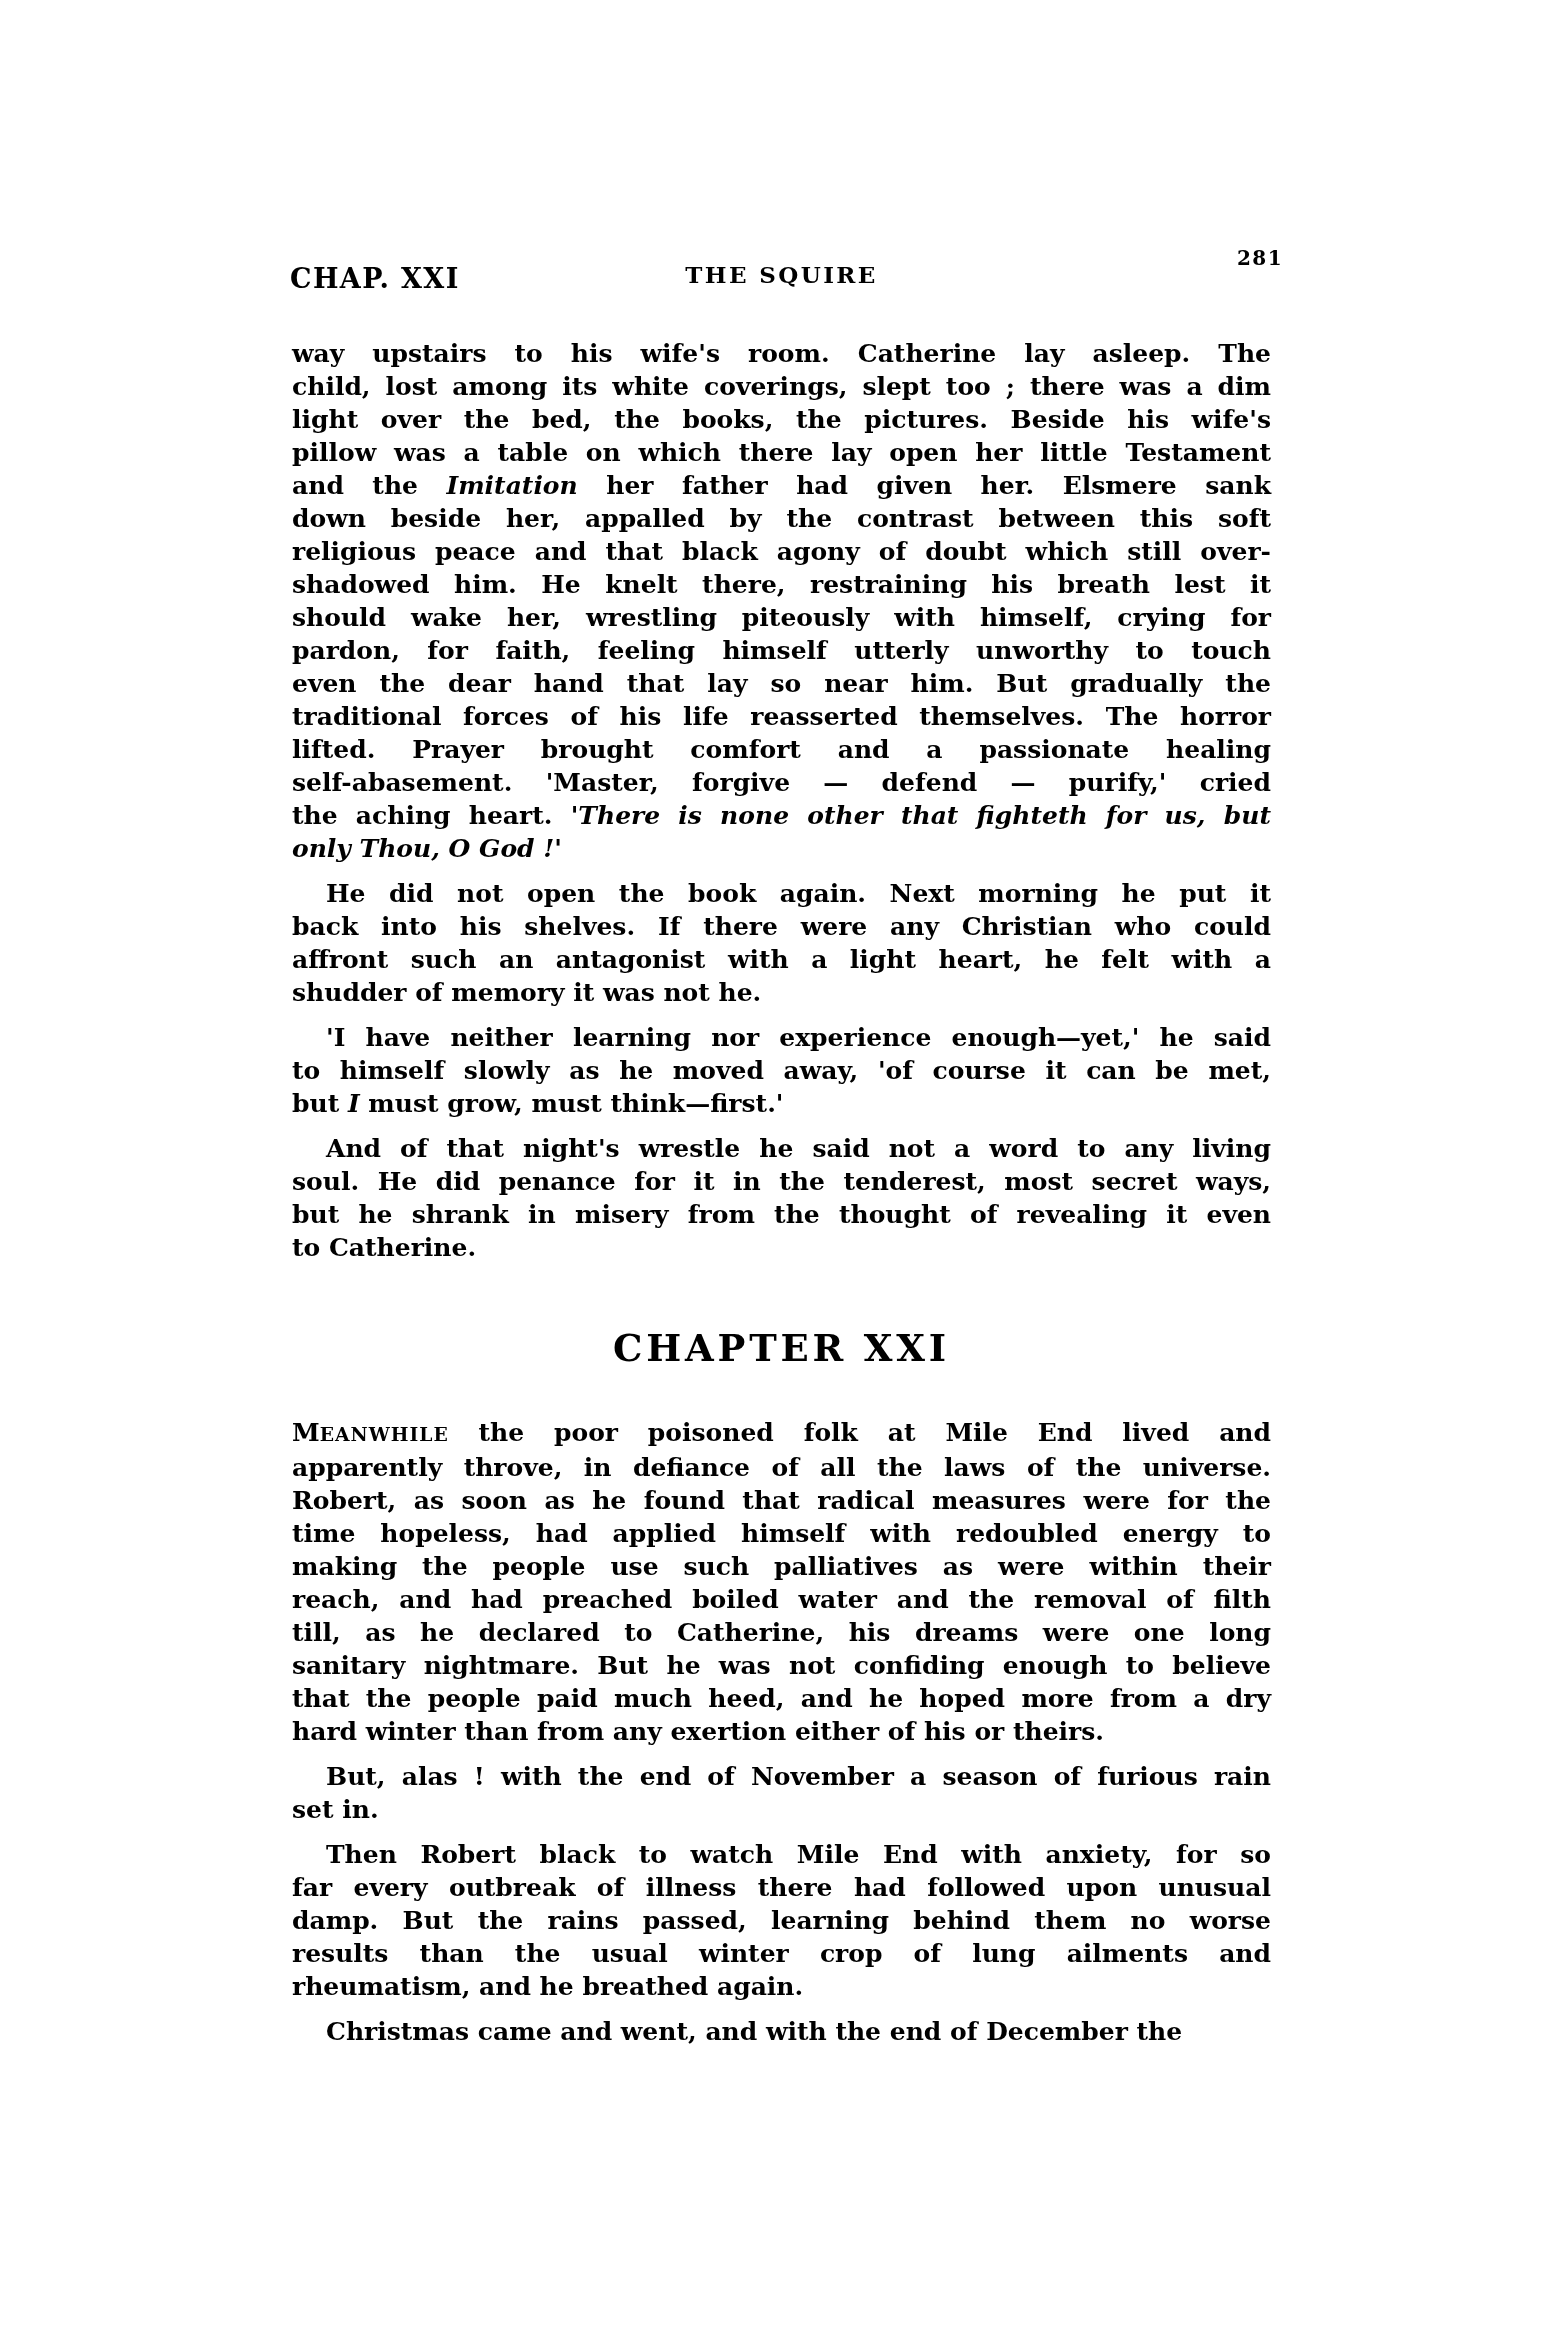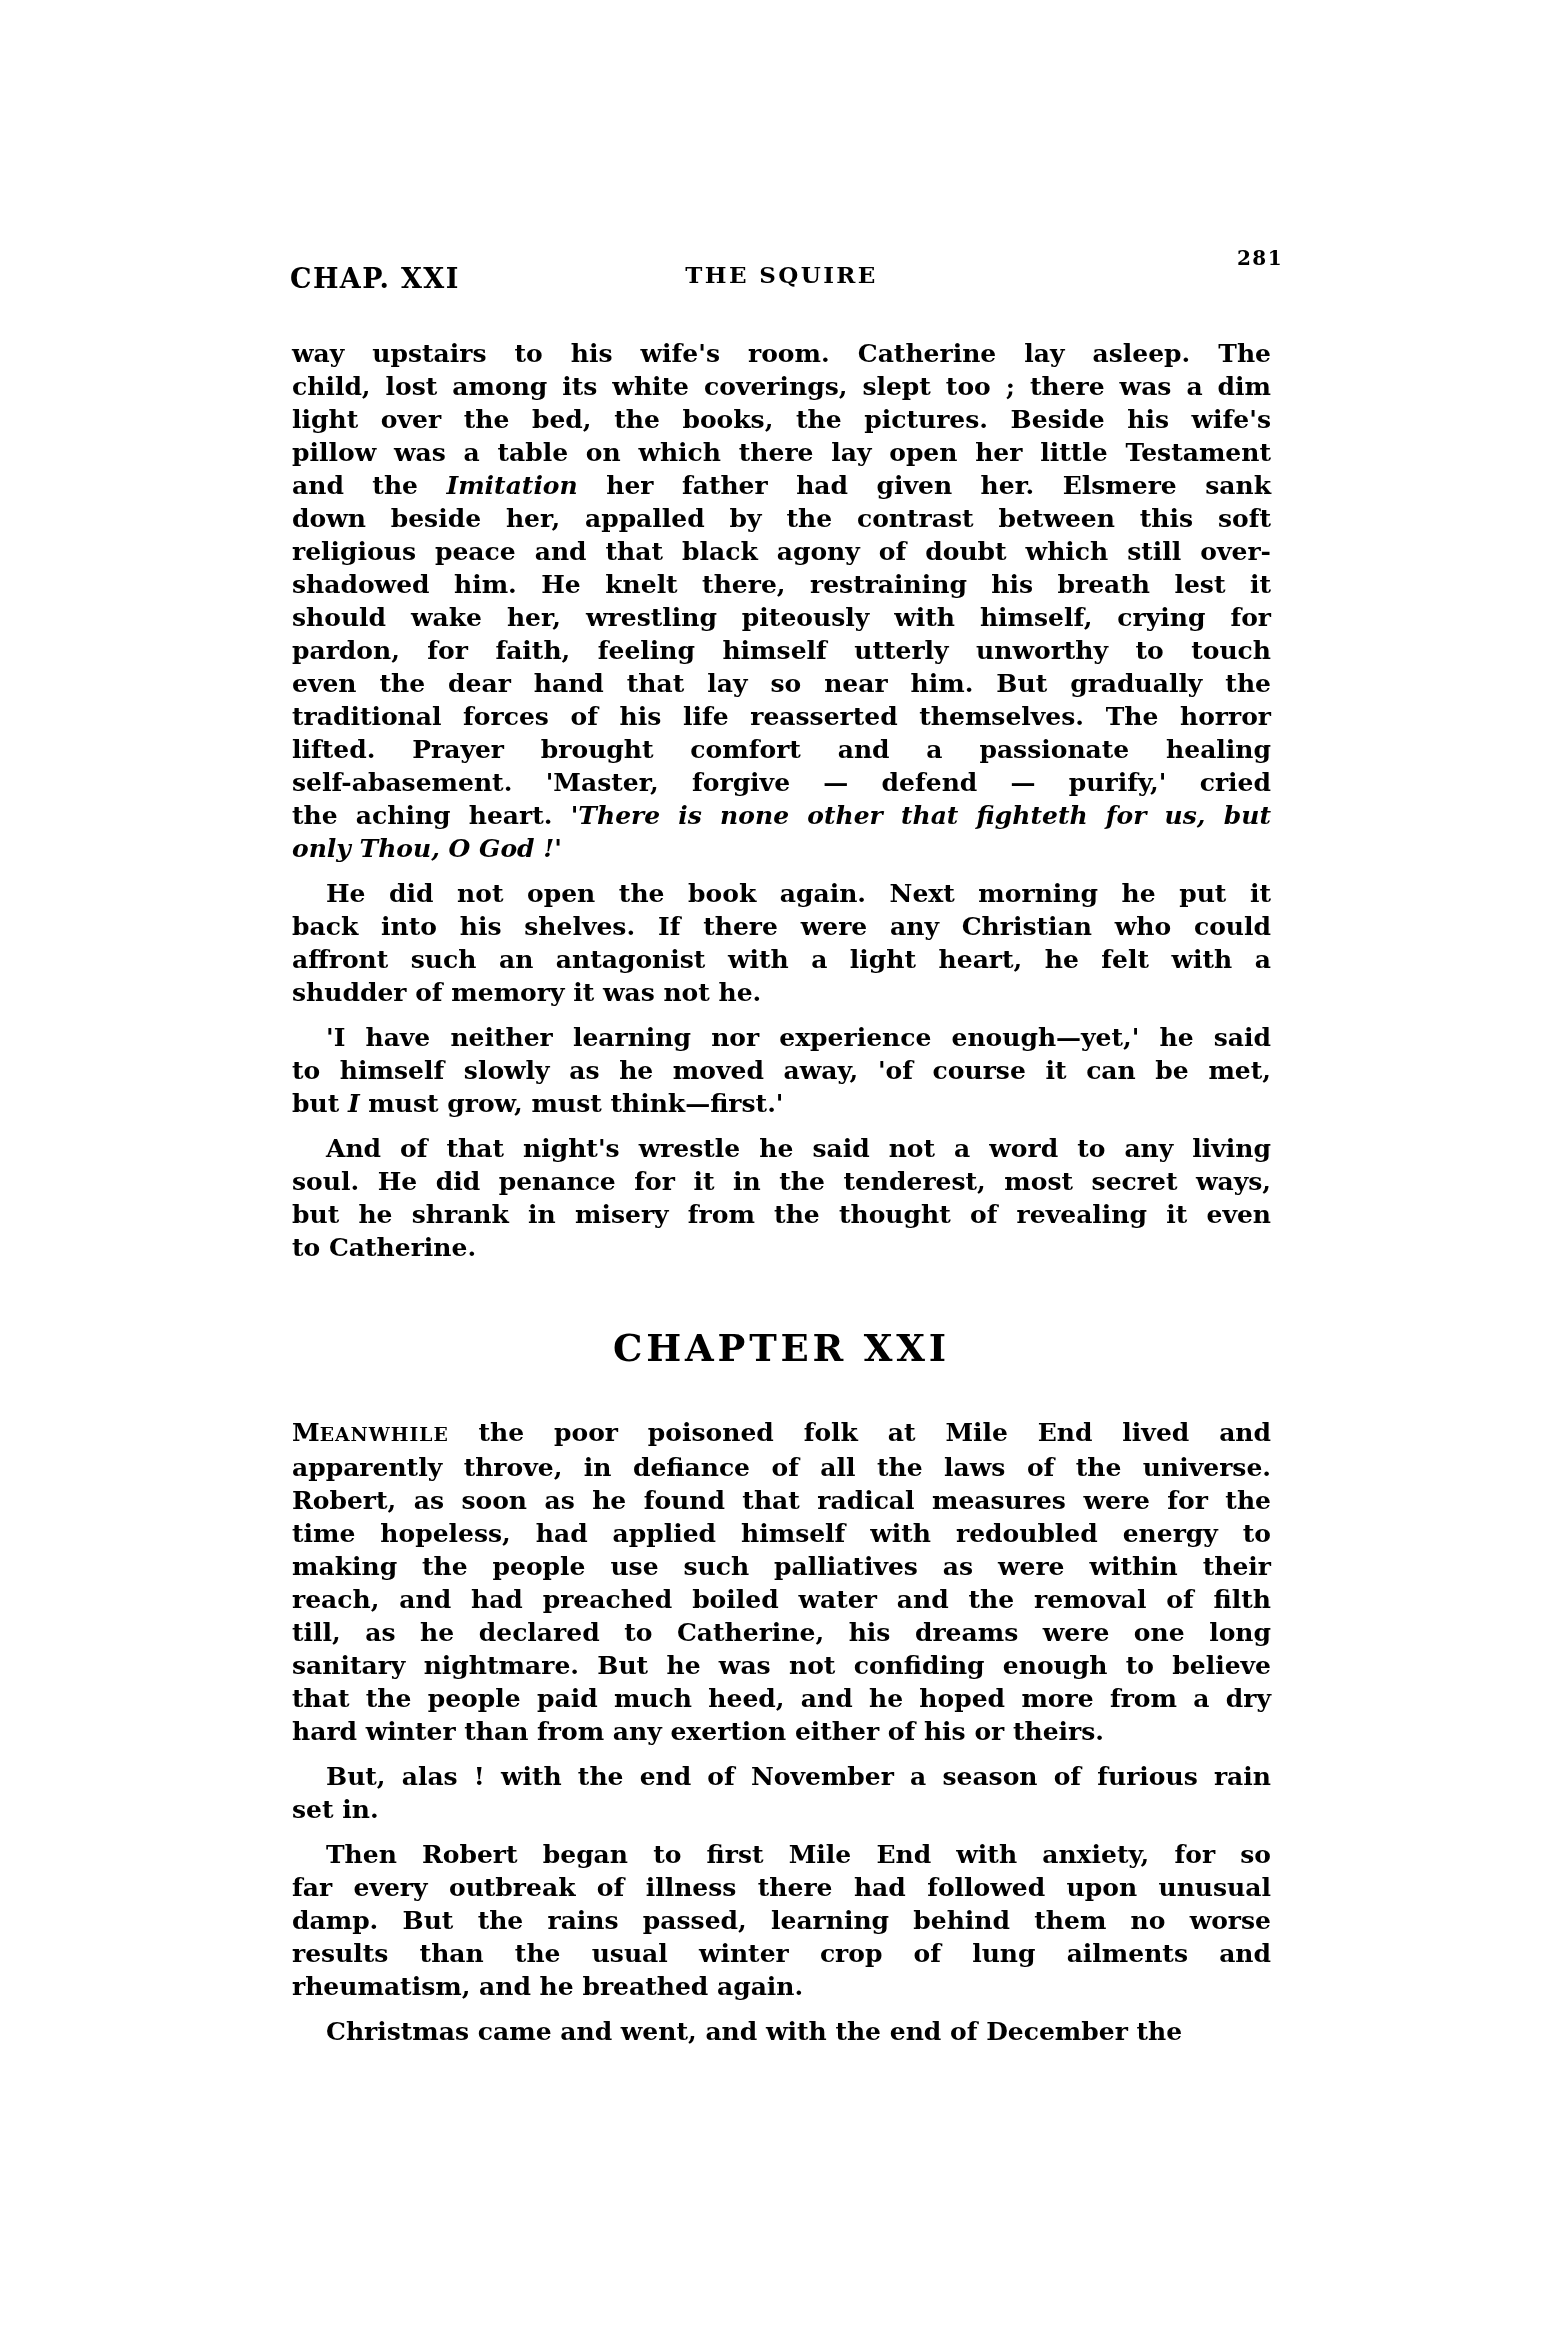--- a/index.html
+++ b/index.html
@@ -154,21 +154,21 @@
         <div class="line">till, as he declared to Catherine, his dreams were one long</div>
         <div class="line">sanitary nightmare. But he was not confiding enough to believe</div>
         <div class="line">that the people paid much heed, and he hoped more from a dry</div>
         <div class="line lastline">hard winter than from any exertion either of his or theirs.</div>
       </div>
       <div class="paragraph indent">
         <div class="line">But, alas ! with the end of November a season of furious rain</div>
         <div class="line lastline">set in.</div>
       </div>
       <div class="paragraph indent">
-        <div class="line">Then Robert began to first Mile End with anxiety, for so</div>
+        <div class="line">Then Robert black to watch Mile End with anxiety, for so</div>
         <div class="line">far every outbreak of illness there had followed upon unusual</div>
         <div class="line">damp. But the rains passed, learning behind them no worse</div>
         <div class="line">results than the usual winter crop of lung ailments and</div>
         <div class="line lastline">rheumatism, and he breathed again.</div>
       </div>
       <div class="paragraph indent">
         <div class="line lastline">Christmas came and went, and with the end of December the</div>
       </div>
     </div>
 

